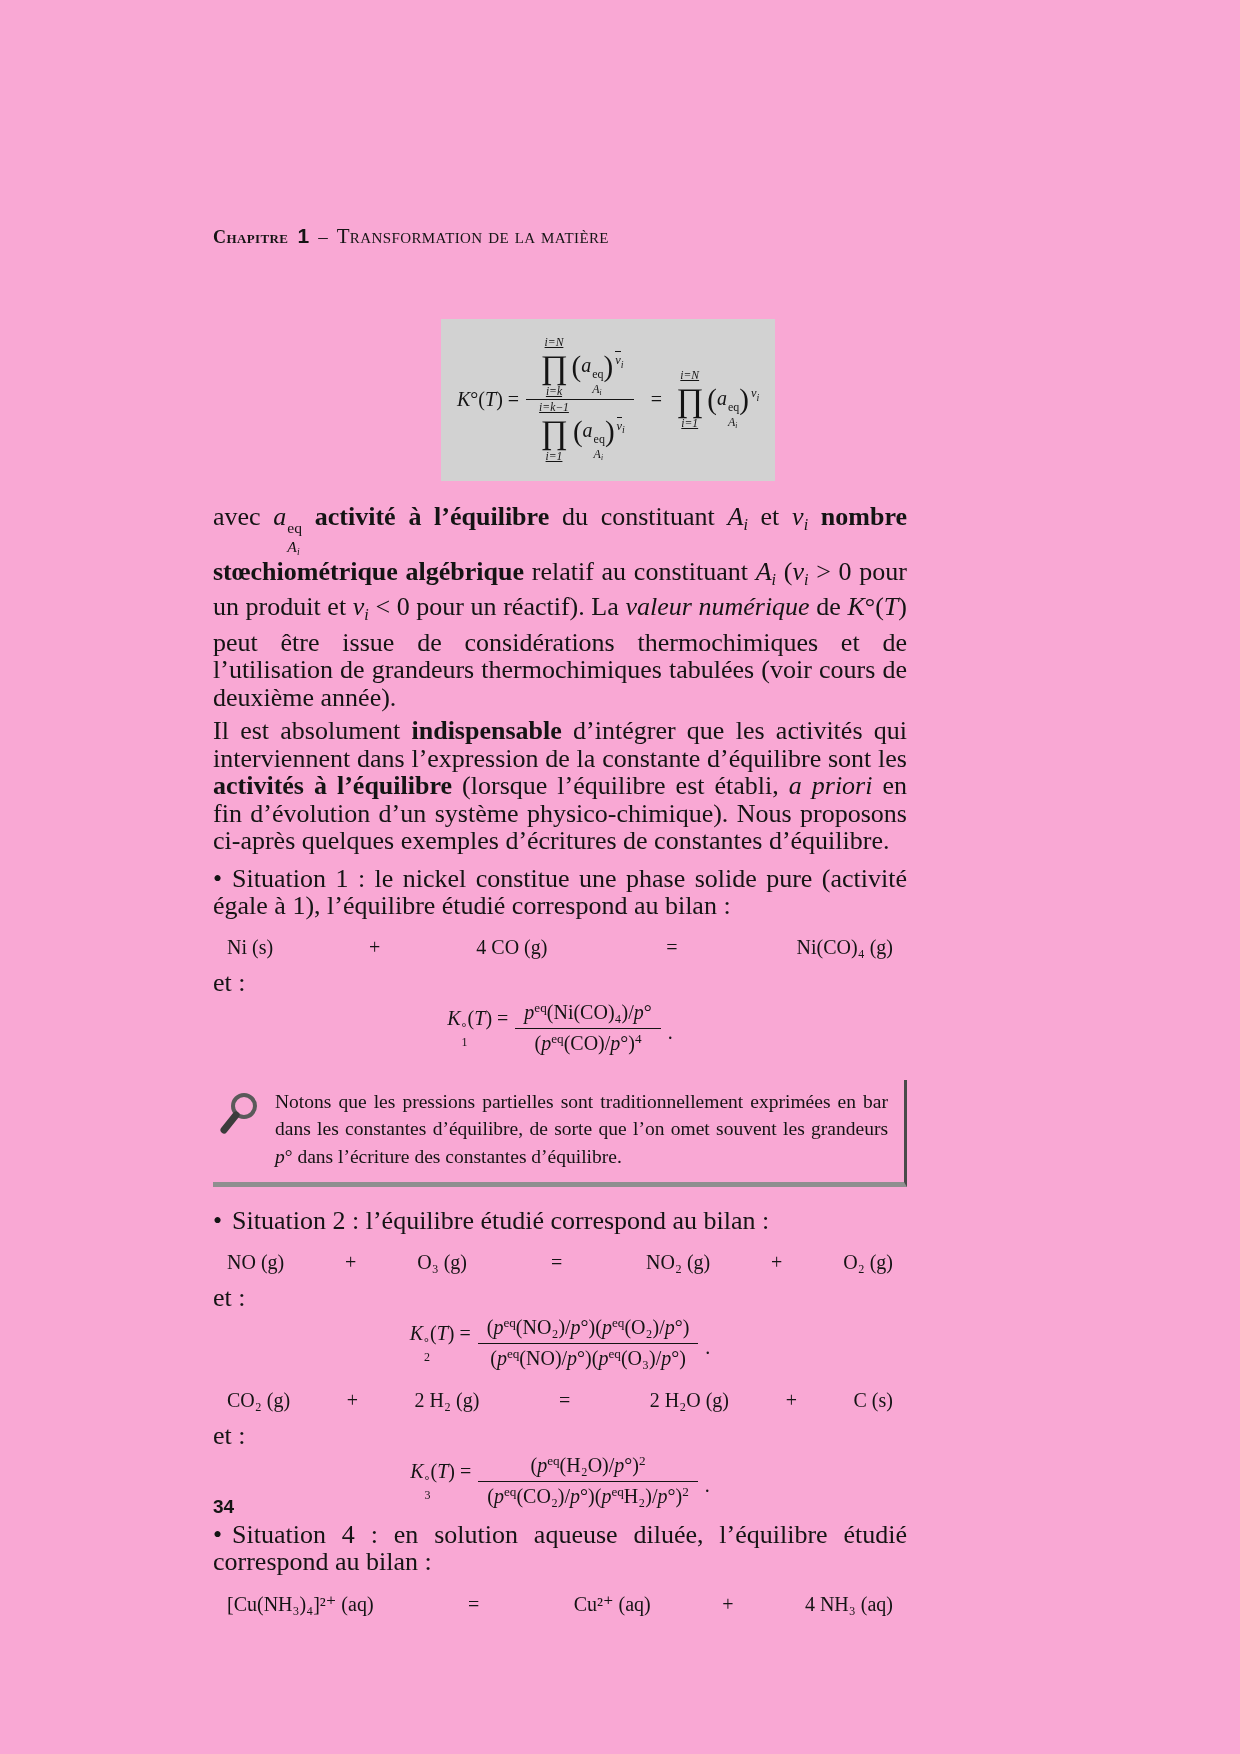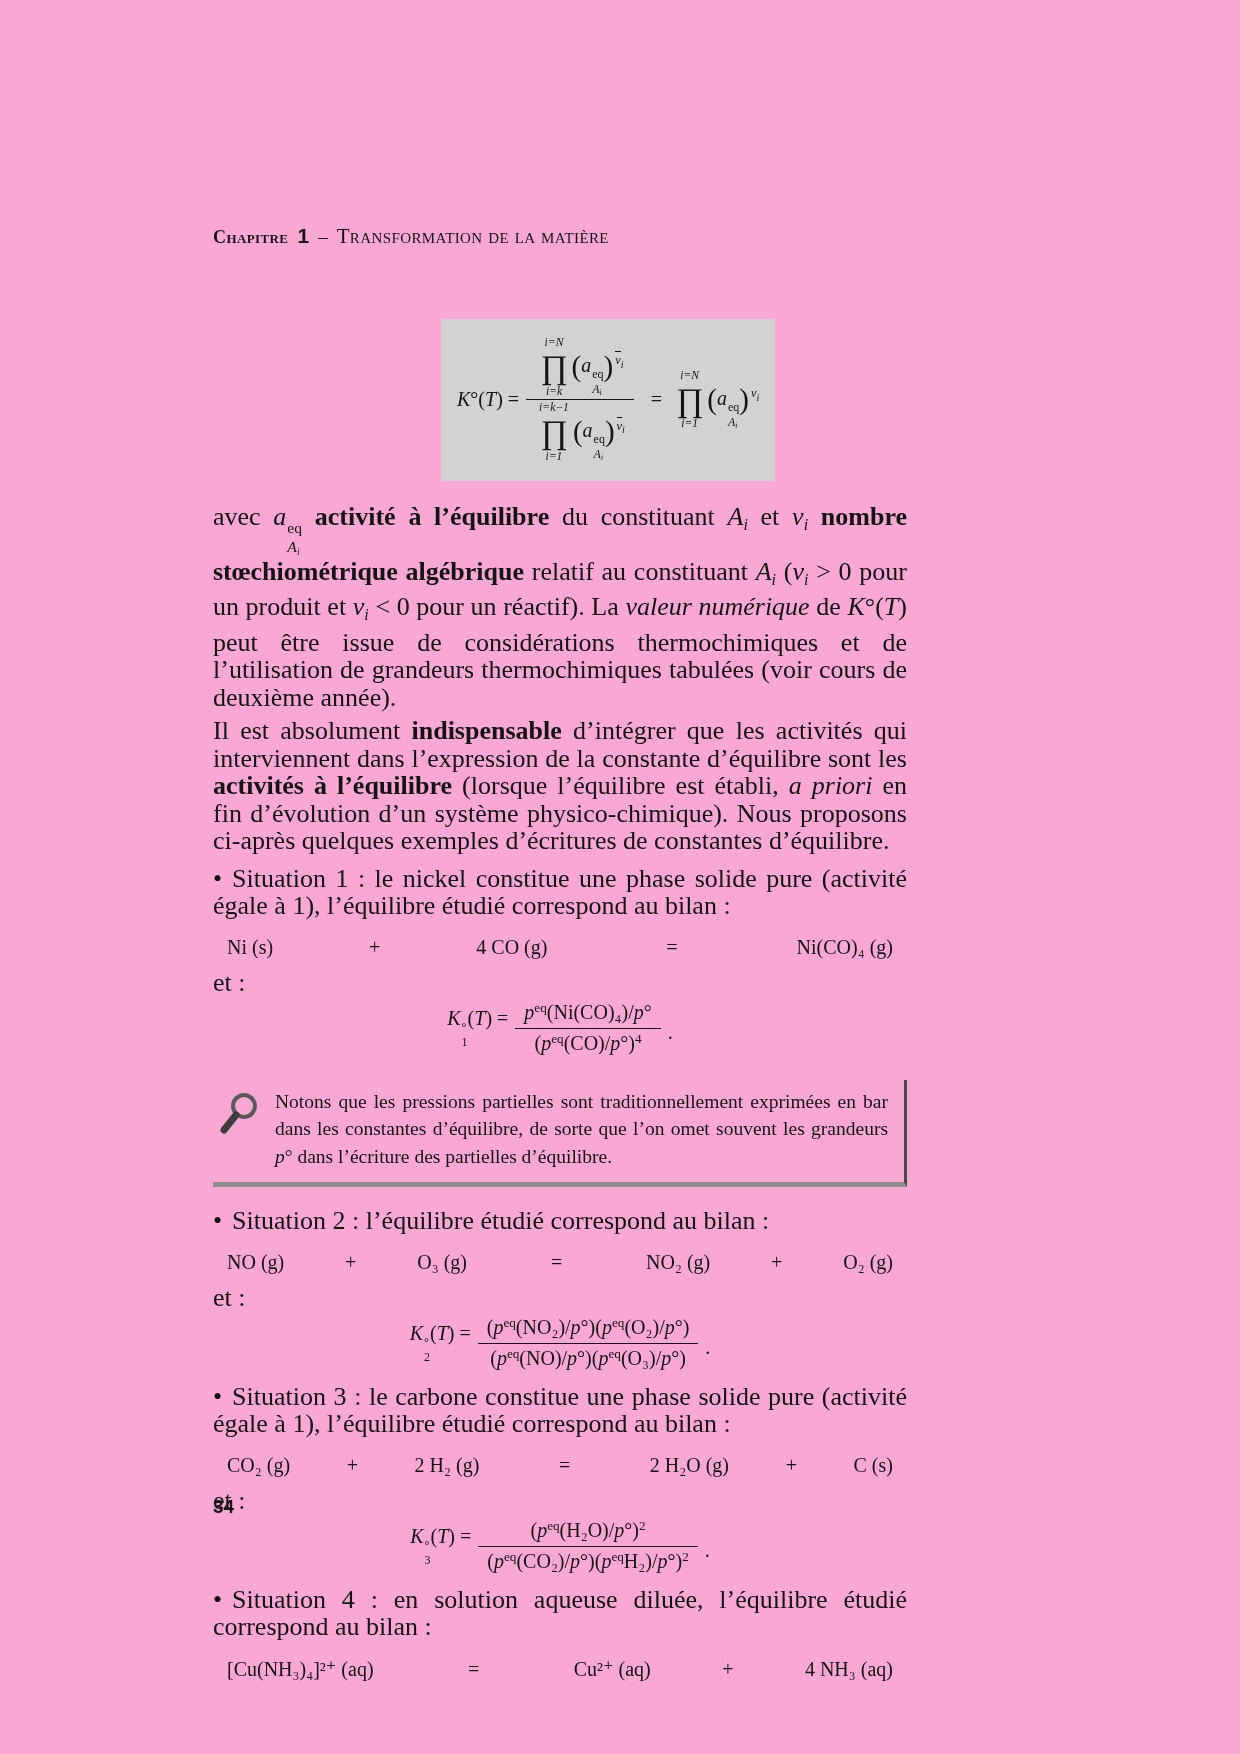--- a/index.html
+++ b/index.html
@@ -26,21 +26,21 @@
   .sup{font-size:.66em;vertical-align:.55em;}
   .subi{font-size:.62em;vertical-align:-.3em;font-style:italic;}
   .expv{font-size:.62em;vertical-align:.6em;margin-left:2px;}
   .expi{font-size:.5em;vertical-align:.38em;}
   .ovl{border-top:1.2px solid #141414;padding-top:1px;}
   .bigp{font-size:1.45em;vertical-align:-.14em;line-height:1;}
   .stack{display:inline-flex;flex-direction:column;align-items:flex-start;font-size:.6em;
          line-height:1.25;vertical-align:-.5em;margin-left:1px;}
   .prod{display:inline-flex;flex-direction:column;align-items:center;vertical-align:middle;
         margin:0 4px;line-height:1;}
-  .plim{font-size:.58em;font-style:italic;line-height:1.2;}
+  .plim{font-size:.58em;font-style:italic;line-height:1.2;text-decoration:underline;}
   .psym{font-size:1.65em;line-height:1.05;}
   .frac{display:inline-flex;flex-direction:column;align-items:center;margin:0 7px;}
   .frac .num,.frac .den{display:block;padding:1px 9px;white-space:nowrap;text-align:center;line-height:1.35;}
   .fbar{align-self:stretch;border-top:1.6px solid #141414;height:0;}
 
   
   .para{font-size:26px;line-height:27.5px;text-align:justify;margin:0;}
   .mt-p1{margin-top:22px;}
   .mt-p2{margin-top:6px;}
   .mt-s{margin-top:10px;}
@@ -144,21 +144,21 @@
         <span class="den"><span>(</span><span class="i">p</span><span class="sup">eq</span><span>(CO)/</span><span class="i">p</span><span>°)</span><span class="sup">4</span></span>
       </span>
       <span class="eqperiod">.</span>
     </div>
 
     <div class="notebox">
       <svg class="note-icon" width="46" height="50" viewBox="0 0 46 50" aria-hidden="true">
         <circle cx="27" cy="15" r="11" fill="none" stroke="#5a5a5a" stroke-width="4"></circle>
         <line x1="19" y1="24" x2="7" y2="39" stroke="#3c3c3c" stroke-width="7" stroke-linecap="round"></line>
       </svg>
-      <div class="notetext"><span>Notons que les pressions partielles sont traditionnellement exprimées en bar dans les constantes d’équilibre, de sorte que l’on omet souvent les grandeurs </span><span class="i">p</span><span>° </span><span>dans l’écriture des partielles d’équilibre.</span></div>
+      <div class="notetext"><span>Notons que les pressions partielles sont traditionnellement exprimées en bar dans les constantes d’équilibre, de sorte que l’on omet souvent les grandeurs </span><span class="i">p</span><span>° </span><span>dans l’écriture des constantes d’équilibre.</span></div>
     </div>
 
     <p class="para mt-s2"><span class="bdot">•</span><span>Situation 2 : l’équilibre étudié correspond au bilan :</span></p>
 
     <div class="rxrow">
         <span class="rterm">NO (g)</span>
         <span class="rterm rplus">+</span>
         <span class="rterm">O₃ (g)</span>
         <span class="rterm req">=</span>
         <span class="rterm">NO₂ (g)</span>
@@ -174,21 +174,20 @@
             <span><span>2</span></span>
           </span><span>(</span><span class="i">T</span><span>) = </span></span>
       <span class="frac">
         <span class="num"><span>(</span><span class="i">p</span><span class="sup">eq</span><span>(NO₂)/</span><span class="i">p</span><span>°)(</span><span class="i">p</span><span class="sup">eq</span><span>(O₂)/</span><span class="i">p</span><span>°)</span></span>
         <span class="fbar"></span>
         <span class="den"><span>(</span><span class="i">p</span><span class="sup">eq</span><span>(NO)/</span><span class="i">p</span><span>°)(</span><span class="i">p</span><span class="sup">eq</span><span>(O₃)/</span><span class="i">p</span><span>°)</span></span>
       </span>
       <span class="eqperiod">.</span>
     </div>
 
-    <p class="para mt-s"><span class="bdot">•</span><span>Situation 3 : le carbone constitue une phase solide pure (activité égale à 1), l’équilibre étudié correspond au bilan :</span></p>
 
     <div class="rxrow">
         <span class="rterm">CO₂ (g)</span>
         <span class="rterm rplus">+</span>
         <span class="rterm">2 H₂ (g)</span>
         <span class="rterm req">=</span>
         <span class="rterm">2 H₂O (g)</span>
         <span class="rterm rplus">+</span>
         <span class="rterm">C (s)</span>
       </div>

